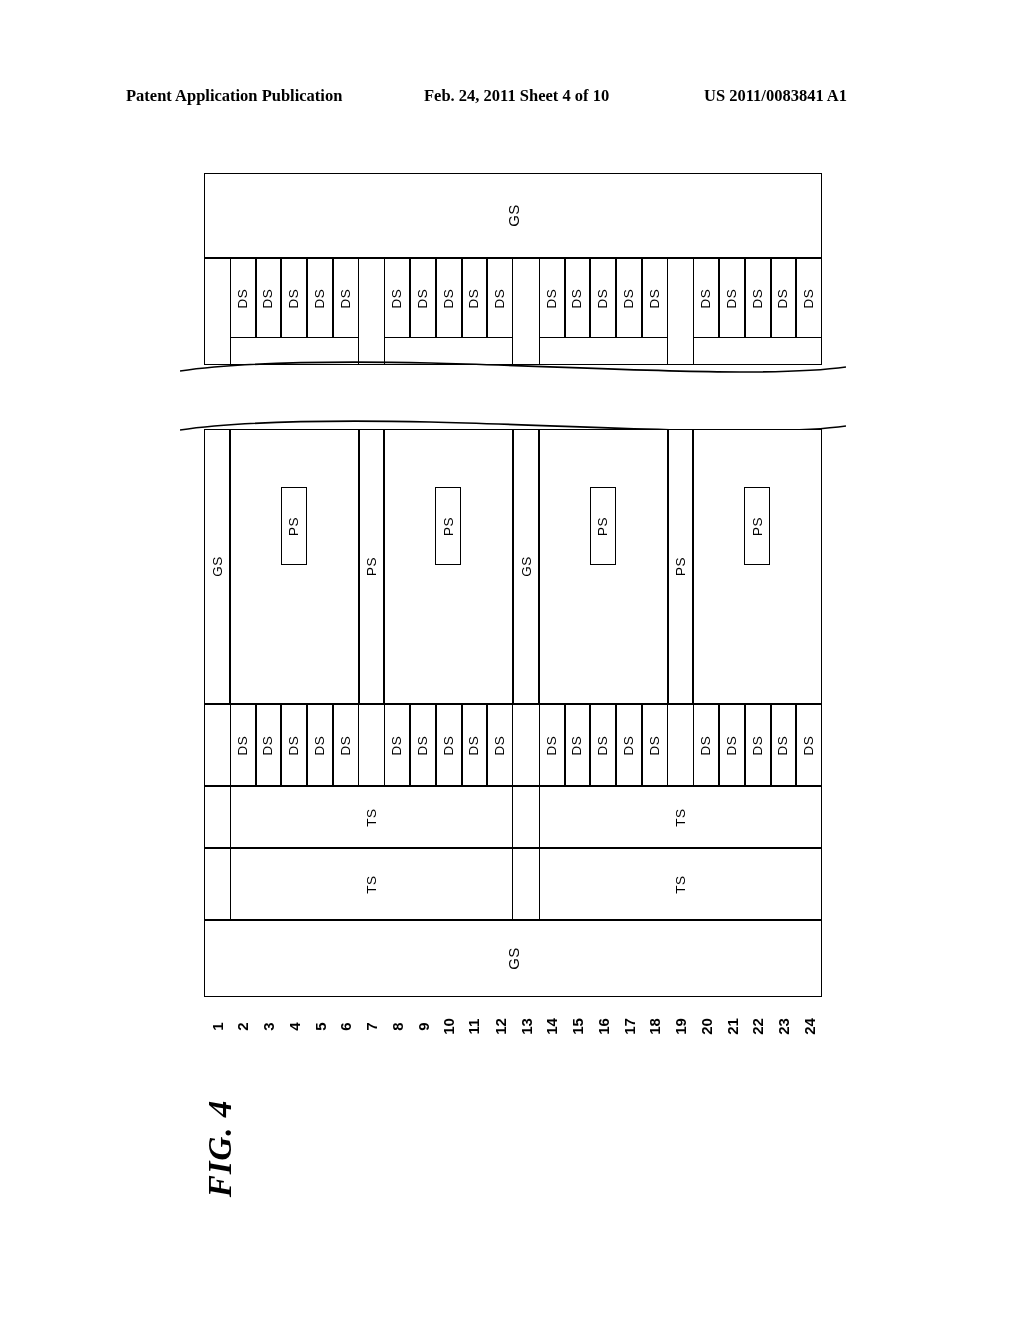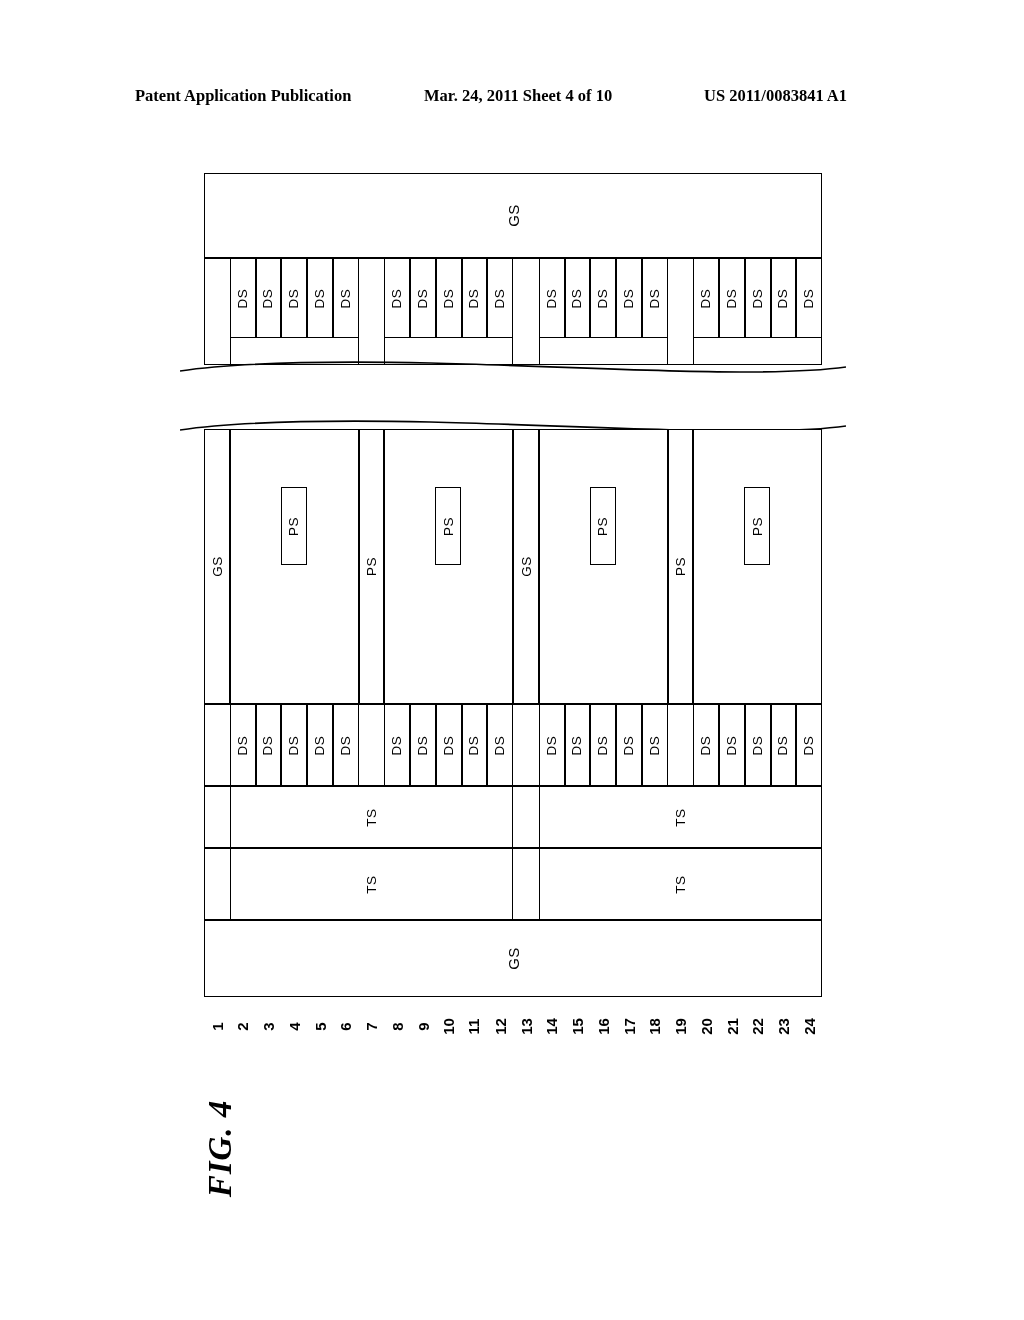--- a/index.html
+++ b/index.html
@@ -13,21 +13,21 @@
   .page{position:absolute;left:0;top:0;width:1024px;height:1320px;}
 
   
   .hdr{
     position:absolute;top:86px;left:0;width:1024px;
     font-family:"Liberation Serif", serif;
     font-weight:bold;font-size:16.5px;color:#000;
     white-space:nowrap;
   }
   .hdr span{position:absolute;top:0;}
-  .hdr .h1{left:135px;}
+  .hdr .h1{left:126px;}
   .hdr .h2{left:424px;}
   .hdr .h3{left:704px;}
 
   
   .figlabel{
     position:absolute;left:150px;top:1075px;
     width:150px;height:140px;
   }
   .figlabel .txt{
     position:absolute;left:-5px;top:55px;
@@ -100,21 +100,21 @@
     white-space:nowrap;
   }
 </style>
 </head>
 <body>
 
 <div class="page">
 
   <div class="hdr">
     <span class="h1">Patent Application Publication</span>
-    <span class="h2">Mar. 24, 2011  Sheet 4 of 10</span>
+    <span class="h2">Feb. 24, 2011  Sheet 4 of 10</span>
     <span class="h3">US 2011/0083841 A1</span>
   </div>
 
   <div class="figlabel">
     <div class="txt">FIG. 4</div>
   </div>
 
   <div class="canvas" id="canvas">
       <div class="cell" style="left: 0px; top: 0px; width: 618px; height: 85px;">
         <div class="vtxt">

